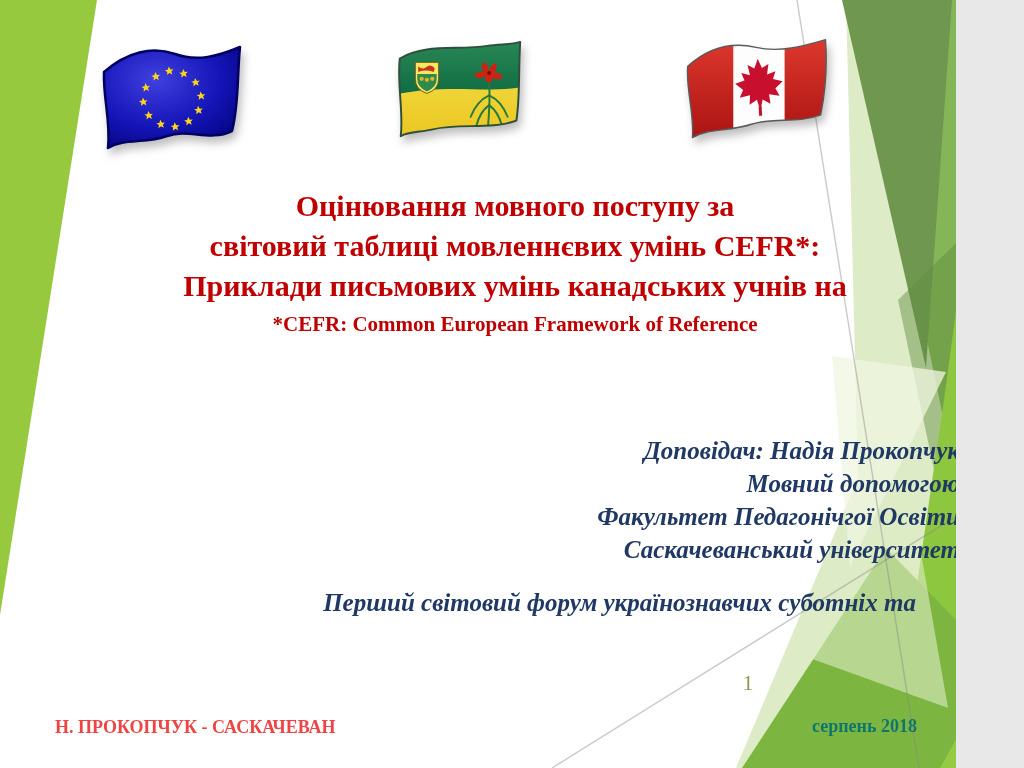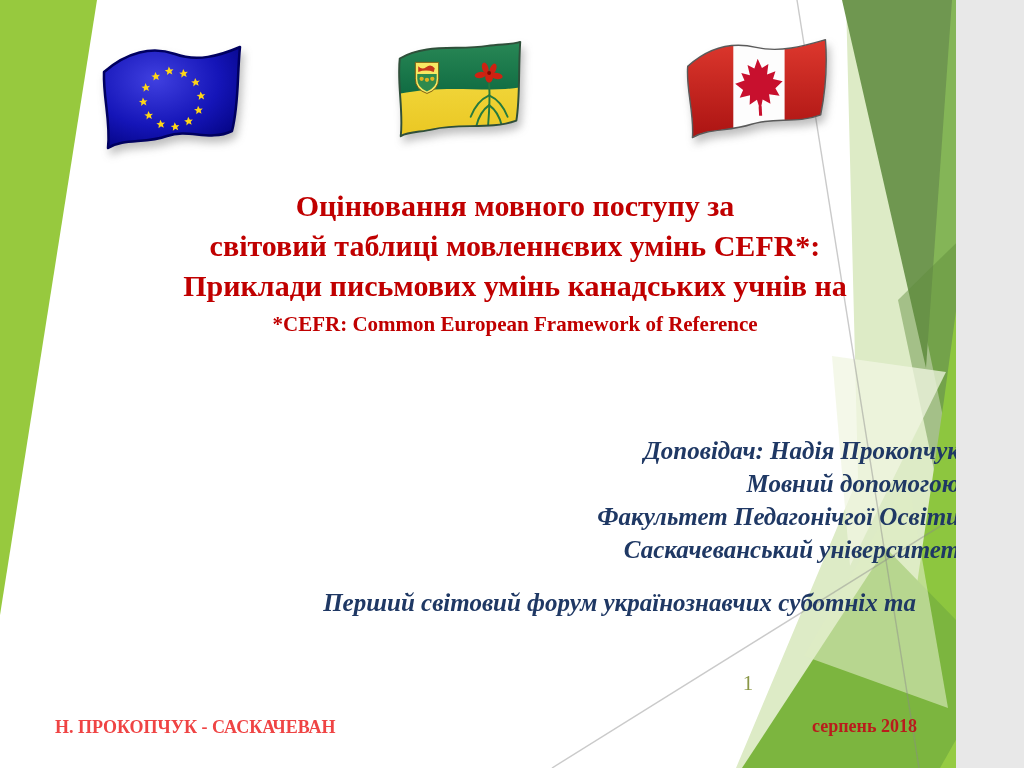--- a/index.html
+++ b/index.html
@@ -35,21 +35,21 @@
   .pagenum {
     position:absolute; left:730px; top:671px; width:36px; text-align:center;
     color:#8A9747; font-size:21px; font-weight:normal;
   }
   .footer-left {
     position:absolute; left:38px; top:717px;
     color:#ef4444; font-weight:bold; font-size:18px;margin-left:17px;
   }
   .footer-right {
     position:absolute; right:39px; top:716px;
-    color:#b91c1c; font-weight:bold; font-size:18px;
+    color:#0f766e; font-weight:bold; font-size:18px;
   }
 </style>
 </head>
 <body>
 
 <div class="slide">
 
   <svg class="bg" viewBox="0 0 1024 768" aria-hidden="true">
 
     <polygon points="0,0 97,0 0,615" fill="#97C93E"></polygon>

